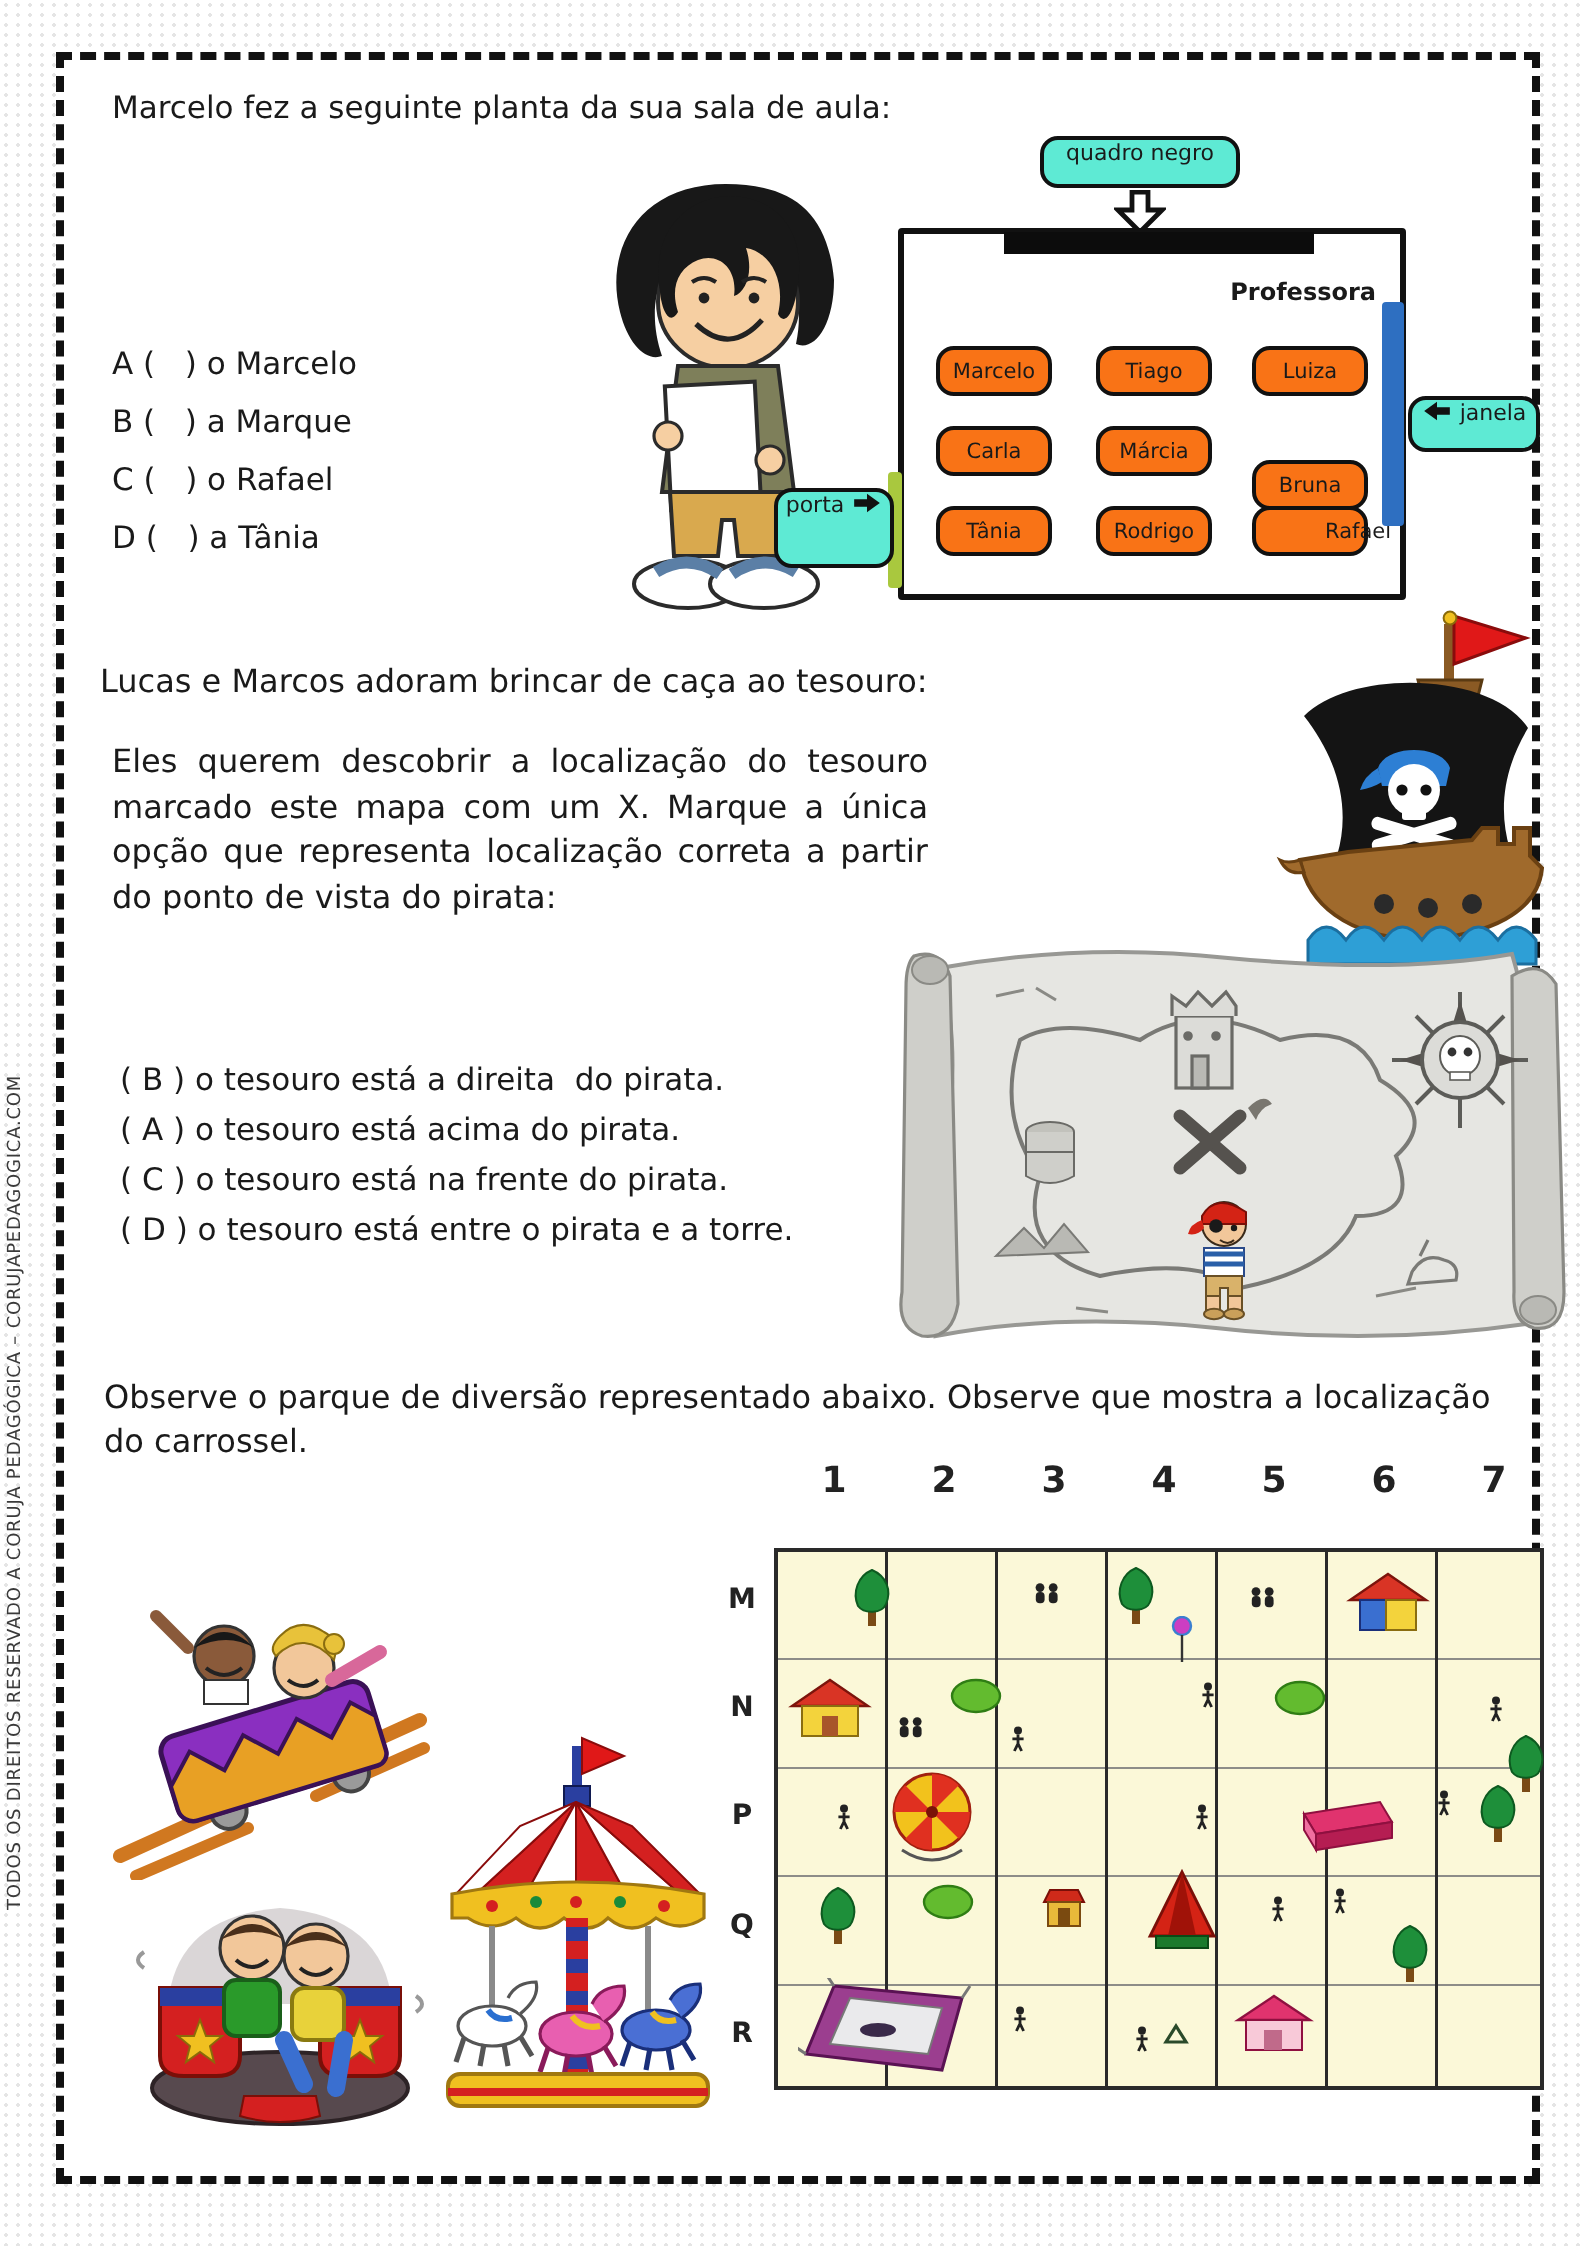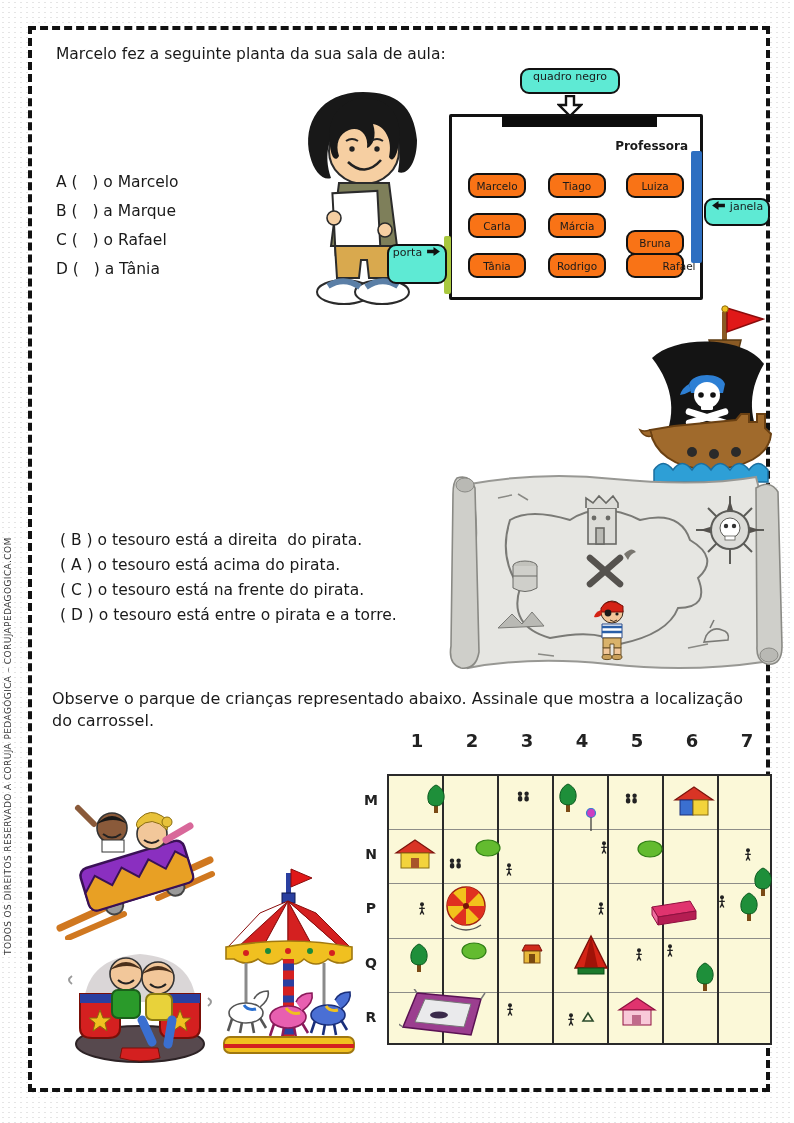--- a/index.html
+++ b/index.html
@@ -126,20 +126,22 @@
         </svg></span>
     <span>janela</span>
   </div>
   <div class="abs side-label" style="left:355px;top:214px;width:60px;height:40px;">
     <span>porta</span>
     <span><svg width="15" height="11" viewBox="0 0 16 12">
           <path d="M1 4 H8 V1 L15 6 L8 11 V8 H1 Z" fill="#111"></path>
         </svg></span>
   </div>
 
+  <div class="abs txt" style="left:18px;top:300px;width:560px;font-size:16px;">Lucas e Marcos adoram brincar de caça ao tesouro:</div>
+  <div class="abs txt" style="left:24px;top:340px;width:408px;text-align:justify;font-size:16px;line-height:1.42;">Eles querem descobrir a localização do tesouro marcado  este mapa com um X. Marque a única opção que representa  localização correta a partir do ponto de vista do pirata:</div>
   <div class="abs" style="left:28px;top:498px;">
     <div class="opt">( B ) o tesouro está a direita  do pirata.</div>
     <div class="opt">( A ) o tesouro está acima do pirata.</div>
     <div class="opt">( C ) o tesouro está na frente do pirata.</div>
     <div class="opt">( D ) o tesouro está entre o pirata e a torre.</div>
   </div>
 
   <div class="abs illu" style="left:602px;top:272px;">
     <svg width="158" height="186" viewBox="0 0 158 186">
       <rect x="88" y="10" width="5" height="116" fill="#8a5a24"></rect>
@@ -221,21 +223,21 @@
         <path d="M-10 9 h20 M-10 14 h20" stroke="#2a5fa8" stroke-width="2.6"></path>
         <path d="M-9 20 h18 v10 h-7 v-4 h-4 v4 h-7 Z" fill="#d9b26a" stroke="#6a5026"></path>
         <rect x="-9" y="30" width="7" height="7" fill="#f2c79a" stroke="#6a5026"></rect>
         <rect x="2" y="30" width="7" height="7" fill="#f2c79a" stroke="#6a5026"></rect>
         <ellipse cx="-5" cy="39" rx="5" ry="2.6" fill="#caa05a" stroke="#6a5026"></ellipse>
         <ellipse cx="5" cy="39" rx="5" ry="2.6" fill="#caa05a" stroke="#6a5026"></ellipse>
       </g>
     </svg>
   </div>
 
-  <div class="abs txt" style="left:20px;top:658px;width:706px;font-size:16px;">Observe o parque de crianças representado abaixo. Assinale que mostra a localização do carrossel.</div>
+  <div class="abs txt" style="left:20px;top:658px;width:706px;font-size:16px;">Observe o parque de diversão representado abaixo. Observe que mostra a localização do carrossel.</div>
 
   <div class="abs illu" style="left:22px;top:752px;">
     <svg width="162" height="158" viewBox="0 0 162 158">
       <path d="M6 146 L156 78" stroke="#d07820" stroke-width="7" stroke-linecap="round"></path>
       <path d="M14 156 L70 132 M104 116 L158 92" stroke="#d07820" stroke-width="6" stroke-linecap="round"></path>
       <g transform="rotate(-17 81 92)">
         <circle cx="52" cy="116" r="9" fill="#9a9a9a" stroke="#444" stroke-width="2"></circle>
         <circle cx="116" cy="116" r="9" fill="#9a9a9a" stroke="#444" stroke-width="2"></circle>
         <path d="M36 72 h92 a8 8 0 0 1 8 8 v30 a6 6 0 0 1 -6 6 H36 a8 8 0 0 1 -8 -8 v-28 a8 8 0 0 1 8 -8 Z" fill="#8a2fc0" stroke="#3a1156" stroke-width="2.5"></path>
         <path d="M28 96 L42 82 L56 96 L70 82 L84 96 L98 82 L112 96 L126 82 L136 92 v18 a6 6 0 0 1 -6 6 H36 a8 8 0 0 1 -8 -8 Z" fill="#e8a024" stroke="#3a1156" stroke-width="2"></path>

